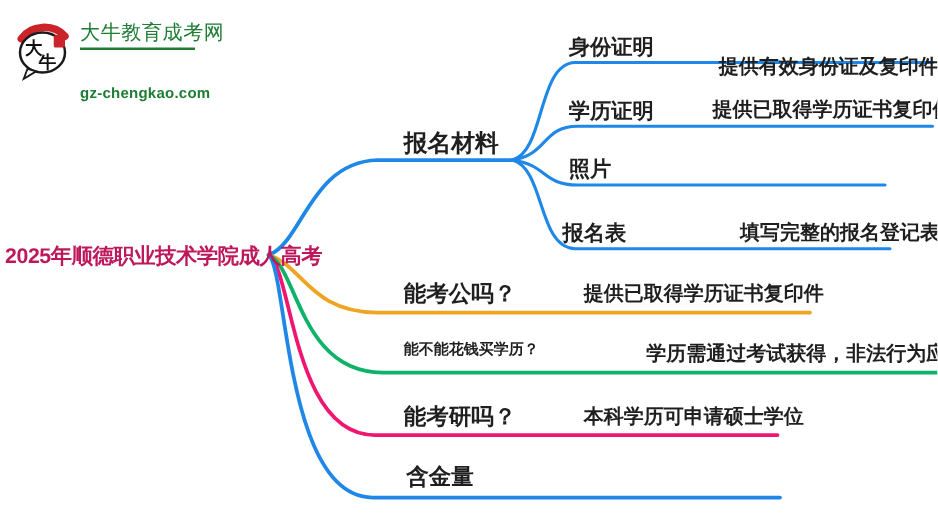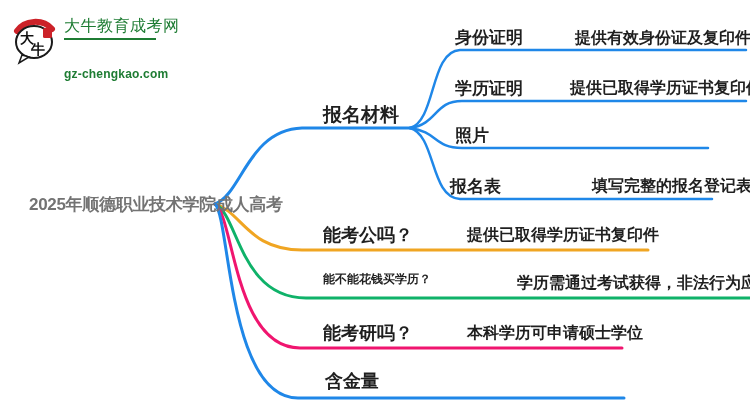--- a/index.html
+++ b/index.html
@@ -47,26 +47,26 @@
       <text x="8" y="27" font-size="14" font-weight="bold" fill="#111">大</text>
       <text x="19" y="38" font-size="14" font-weight="bold" fill="#111">牛</text>
     </svg>
     <div class="logo-txt">
       <div class="logo-name" style="color: rgb(30, 124, 51);">大牛教育成考网</div>
       <div class="logo-rule" style="background: rgb(30, 124, 51);"></div>
       <div class="logo-url" style="color: rgb(30, 124, 51);">gz-chengkao.com</div>
     </div>
   </div>
 
-  <div class="txt root-title" style="left: 29px; top: 193px; color: #737373;">2025年顺德职业技术学院成人高考</div>
+  <div class="txt root-title" style="left: 4px; top: 193px; color: #be185d;">2025年顺德职业技术学院成人高考</div>
 
   <div class="txt node-label" style="left:455px;top:26px;">身份证明</div>
 
   <div class="txt branch-label" style="left:323px;top:102px;">报名材料</div>
-  <div class="txt node-desc" style="left:575px;top:28px;">提供有效身份证及复印件</div>
+  <div class="txt node-desc" style="left:575px;top:43px;">提供有效身份证及复印件</div>
 
   <div class="txt node-label" style="left:455px;top:77px;">学历证明</div>
   <div class="txt node-desc" style="left:570px;top:78px;">提供已取得学历证书复印件</div>
 
   <div class="txt node-label" style="left:455px;top:124px;">照片</div>
 
   <div class="txt node-label" style="left:450px;top:175px;">报名表</div>
   <div class="txt node-desc" style="left:592px;top:176px;text-align:right;">填写完整的报名登记表</div>
 
   <div class="txt branch-label" style="left:323px;top:223px;font-size:18px;">能考公吗？</div>

